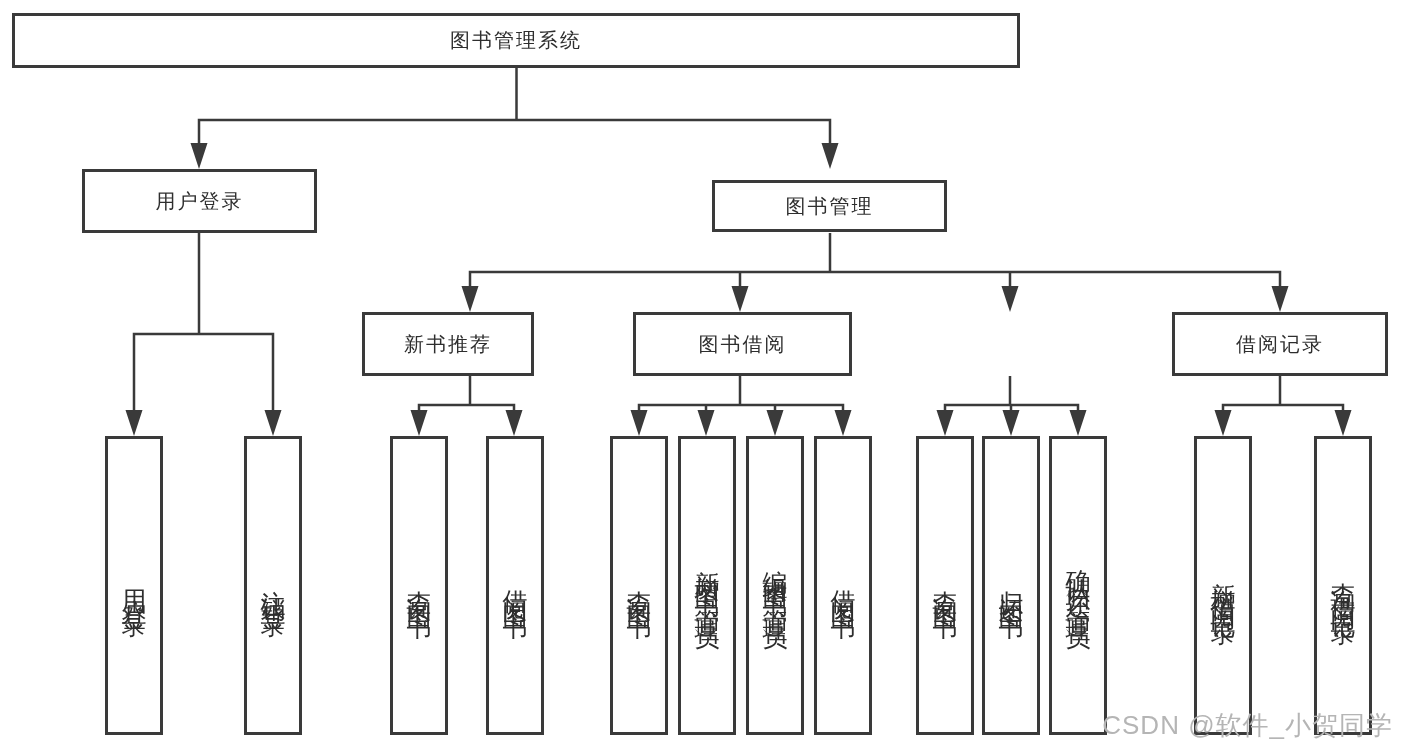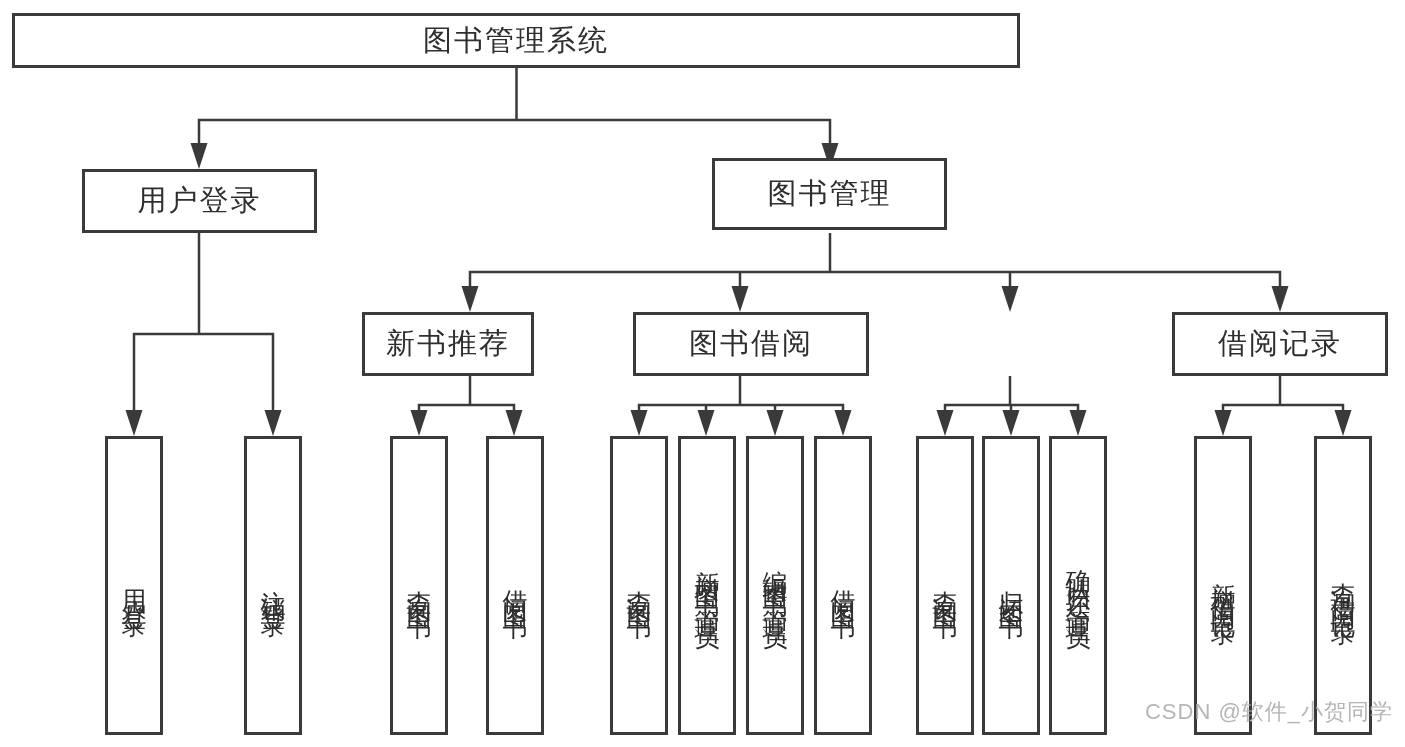--- a/index.html
+++ b/index.html
@@ -14,21 +14,21 @@
   .canvas{position:relative;width:1405px;height:747px;background:var(--bg);}
   .connectors{position:absolute;left:0;top:0;width:1405px;height:747px;}
   .node{
     position:absolute;
     background:#fff;
     border:3px solid var(--line);
     color:var(--text);
     display:flex;
     align-items:center;
     justify-content:center;
-    font-size:29px;
+    font-size:20px;
     letter-spacing:2px;
     text-align:center;
     z-index:2;
   }
   .vnode{
     position:absolute;
     background:#fff;
     border:3px solid var(--line);
     color:var(--text);
     width:58px;
@@ -41,22 +41,22 @@
   }
   .vnode span{
     writing-mode:vertical-rl;
     letter-spacing:8px;
     line-height:1;
     max-height:293px;
   }
   .watermark{
     position:absolute;
     right:12px;
-    bottom:20px;
-    font-size:22px;
+    bottom:4px;
+    font-size:26px;
     letter-spacing:1px;
     color:var(--watermark);
     z-index:3;
     white-space:nowrap;
   }
 </style>
 </head>
 <body>
 
 <div class="canvas">
@@ -98,24 +98,24 @@
       M936.5 410 H953.5 L945 436 Z
       M1002.5 410 H1019.5 L1011 436 Z
       M1069.5 410 H1086.5 L1078 436 Z
       M1214.5 410 H1231.5 L1223 436 Z
       M1334.5 410 H1351.5 L1343 436 Z"></path>
   </svg>
 
   <div class="node" style="left:12px;top:13px;width:1008px;height:55px;">图书管理系统</div>
 
   <div class="node" style="left:82px;top:169px;width:235px;height:64px;">用户登录</div>
-  <div class="node" style="left:712px;top:158px;width:235px;height:72px;">图书管理</div>
+  <div class="node" style="left:712px;top:180px;width:235px;height:52px;">图书管理</div>
 
   <div class="node" style="left:362px;top:312px;width:172px;height:64px;">新书推荐</div>
-  <div class="node" style="left:633px;top:312px;width:236px;height:64px;">图书借阅</div>
+  <div class="node" style="left:633px;top:312px;width:219px;height:64px;">图书借阅</div>
   <div class="node" style="left:1172px;top:312px;width:216px;height:64px;">借阅记录</div>
 
   <div class="vnode" style="left:105px;top:436px;">
     <span>用户登录</span>
   </div>
   <div class="vnode" style="left:244px;top:436px;">
     <span>注销登录</span>
   </div>
 
   <div class="vnode" style="left:390px;top:436px;">

